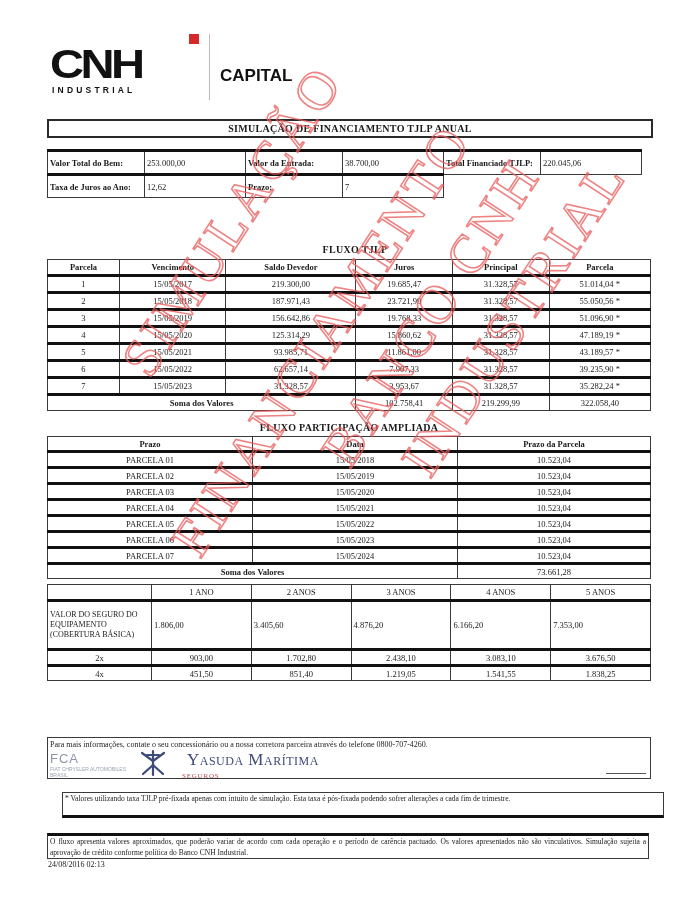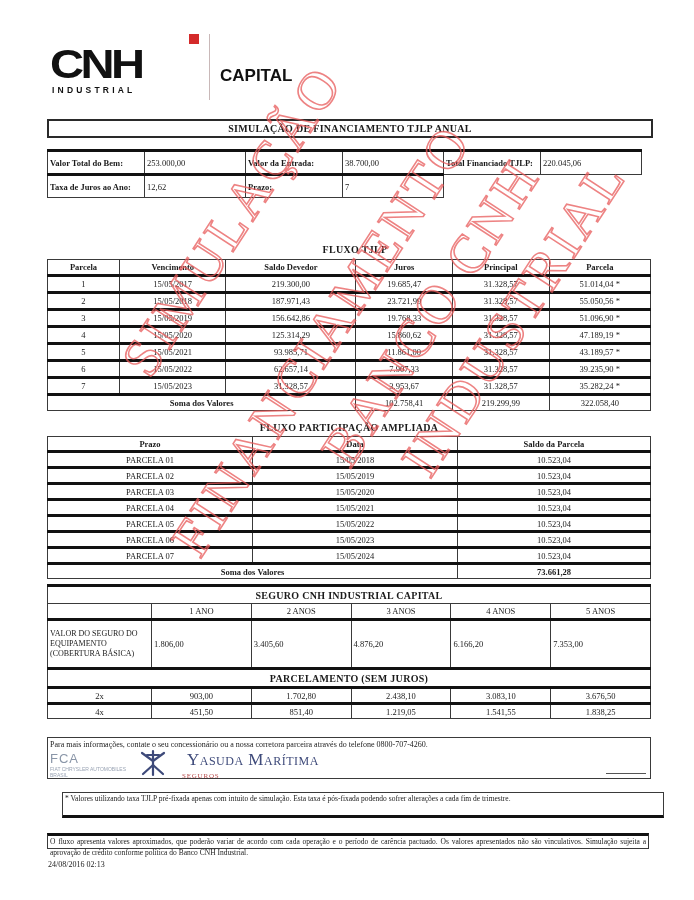--- a/index.html
+++ b/index.html
@@ -50,21 +50,21 @@
   .contact-box { position: absolute; left: 47px; top: 737px; width: 602px; height: 40px; border: 1.5px solid #3a3a3a; font-size: 8px; }
   .contact-box .text { position: absolute; left: 2px; top: 2px; }
   .fca { position: absolute; left: 2px; top: 13px; width: 86px; height: 26px; }
   .fca .mark { font-family: "Liberation Sans", sans-serif; font-size: 13px; color: #8a96a8; letter-spacing: 1px; font-weight: 400; }
   .fca .sub { font-family: "Liberation Sans", sans-serif; font-size: 5px; color: #9aa4b4; line-height: 6px; }
   .yasuda-icon { position: absolute; left: 90px; top: 11px; width: 30px; height: 28px; }
   .yasuda { position: absolute; left: 127px; top: 12px; font-family: "Liberation Serif", serif; font-size: 17px; color: #3e4a7a; letter-spacing: 0.5px; font-variant: small-caps; margin-left: 12px; }
   .yasuda-sub { position: absolute; left: 134px; top: 34px; font-size: 7px; color: #b84a4a; letter-spacing: 0.8px; }
 
   .note-box { position: absolute; left: 62px; top: 792px; width: 602px; height: 26px; border: 1.5px solid #3a3a3a; border-bottom: 3px solid #111; font-size: 7.5px; line-height: 11px; padding: 0 2px; box-sizing: border-box; text-align: justify; }
-  .note-box2 { position: absolute; left: 47px; top: 833px; width: 602px; height: 16px; border: 1.5px solid #3a3a3a; border-top: 3px solid #111; font-size: 7.5px; line-height: 11px; padding: 0 2px; box-sizing: border-box; text-align: justify; }
+  .note-box2 { position: absolute; left: 47px; top: 833px; width: 602px; height: 26px; border: 1.5px solid #3a3a3a; border-top: 3px solid #111; font-size: 7.5px; line-height: 11px; padding: 0 2px; box-sizing: border-box; text-align: justify; }
   .timestamp { position: absolute; left: 48px; top: 860px; font-size: 8px; }
 
   
   .watermark { position: absolute; left: 0; top: 0; width: 694px; height: 900px; pointer-events: none; }
   .watermark text { font-family: "Liberation Serif", serif; font-size: 54px; fill: none; stroke: #e85a5a; stroke-width: 1.6px; opacity: 0.75; letter-spacing: 4px; }
 </style>
 </head>
 <body>
 
 <div class="page">
@@ -179,21 +179,21 @@
       </tr>
     </tfoot>
   </table>
 
   <div class="section-title" style="left:47px; top:422px; width:604px;">FLUXO PARTICIPAÇÃO AMPLIADA</div>
   <table class="part-table">
     <thead>
       <tr>
         <th style="width:200px;">Prazo</th>
         <th style="width:200px;">Data</th>
-        <th>Saldo da Parcela</th>
+        <th>Prazo da Parcela</th>
       </tr>
     </thead>
     <tbody id="fluxo-part-body">
         <tr class="row">
           <td>PARCELA 01</td>
           <td>15/05/2018</td>
           <td>10.523,04</td>
         </tr>
         <tr class="row">
           <td>PARCELA 02</td>
@@ -222,48 +222,42 @@
         </tr>
         <tr class="row">
           <td>PARCELA 07</td>
           <td>15/05/2024</td>
           <td>10.523,04</td>
         </tr>
       </tbody>
     <tfoot>
       <tr class="row">
         <td colspan="2" style="font-weight:700; border-top:3px solid #111;">Soma dos Valores</td>
-        <td style="font-weight:700; border-top:3px solid #111;">73.661,28</td>
+        <td style="font-weight:400; border-top:3px solid #111;">73.661,28</td>
       </tr>
     </tfoot>
   </table>
 
   <table class="seg-table">
     <tbody>
-        <tr class="sec-head">
-      <td colspan="6" style="border-top:3px solid #111;">SEGURO CNH INDUSTRIAL CAPITAL</td>
-    </tr>
     <tr class="cols">
       <td style="width:99px;"></td>
       <td>1 ANO</td>
       <td>2 ANOS</td>
       <td>3 ANOS</td>
       <td>4 ANOS</td>
       <td>5 ANOS</td>
     </tr>
     <tr class="seg-val">
       <td class="lbl">VALOR DO SEGURO DO EQUIPAMENTO (COBERTURA BÁSICA)</td>
       <td>1.806,00</td>
       <td>3.405,60</td>
       <td>4.876,20</td>
       <td>6.166,20</td>
       <td>7.353,00</td>
-    </tr>
-    <tr class="sec-head parc">
-      <td colspan="6">PARCELAMENTO (SEM JUROS)</td>
     </tr>
     </tbody>
       <tbody id="parcelamento-body">
         <tr class="parc-row">
           <td>2x</td>
           <td>903,00</td>
           <td>1.702,80</td>
           <td>2.438,10</td>
           <td>3.083,10</td>
           <td>3.676,50</td>

